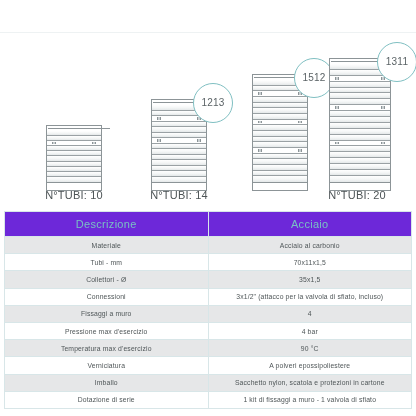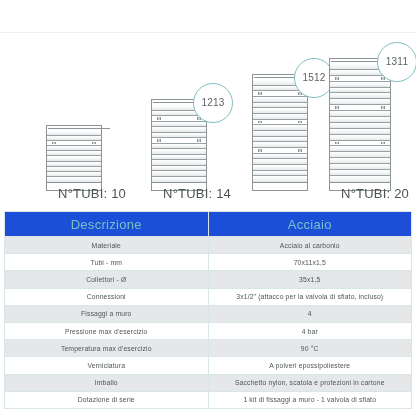--- a/index.html
+++ b/index.html
@@ -70,22 +70,22 @@
     font-size:10px;line-height:38px;text-align:center;
     letter-spacing:.2px;
   }
   .leader{
     position:absolute;height:1px;background:#8c9497;
   }
 
   
   .caption{
     position:absolute;bottom:0;left:0;width:104px;
-    text-align:right;
-    font-size:13px;color:#4d5456;letter-spacing:.2px;
+    text-align:center;
+    font-size:11px;color:#4d5456;letter-spacing:.2px;
     white-space:nowrap;
   }
 
   
   #spec{
     position:absolute;left:4px;top:211px;width:408px;
     border-collapse:collapse;
     table-layout:fixed;
   }
   #spec td,#spec th{
@@ -97,23 +97,23 @@
     letter-spacing:.15px;
     padding:0;
     height:16.2px;
     font-weight:normal;
     white-space:nowrap;
     overflow:hidden;
   }
   #spec thead th{
     height:24px;
     color:#79c0c4;
-    font-size:13px;
+    font-size:11px;
     letter-spacing:.3px;
-    background:#1d4ed8;
+    background:#6d28d9;
   }
   #spec tbody tr:nth-child(odd) td{background:#e6e7e8;}
   #spec tbody tr:nth-child(even) td{background:#ffffff;}
   .col-desc{width:50%;}
   .col-val{width:50%;}
 </style>
 </head>
 <body>
 
 <div id="page">

